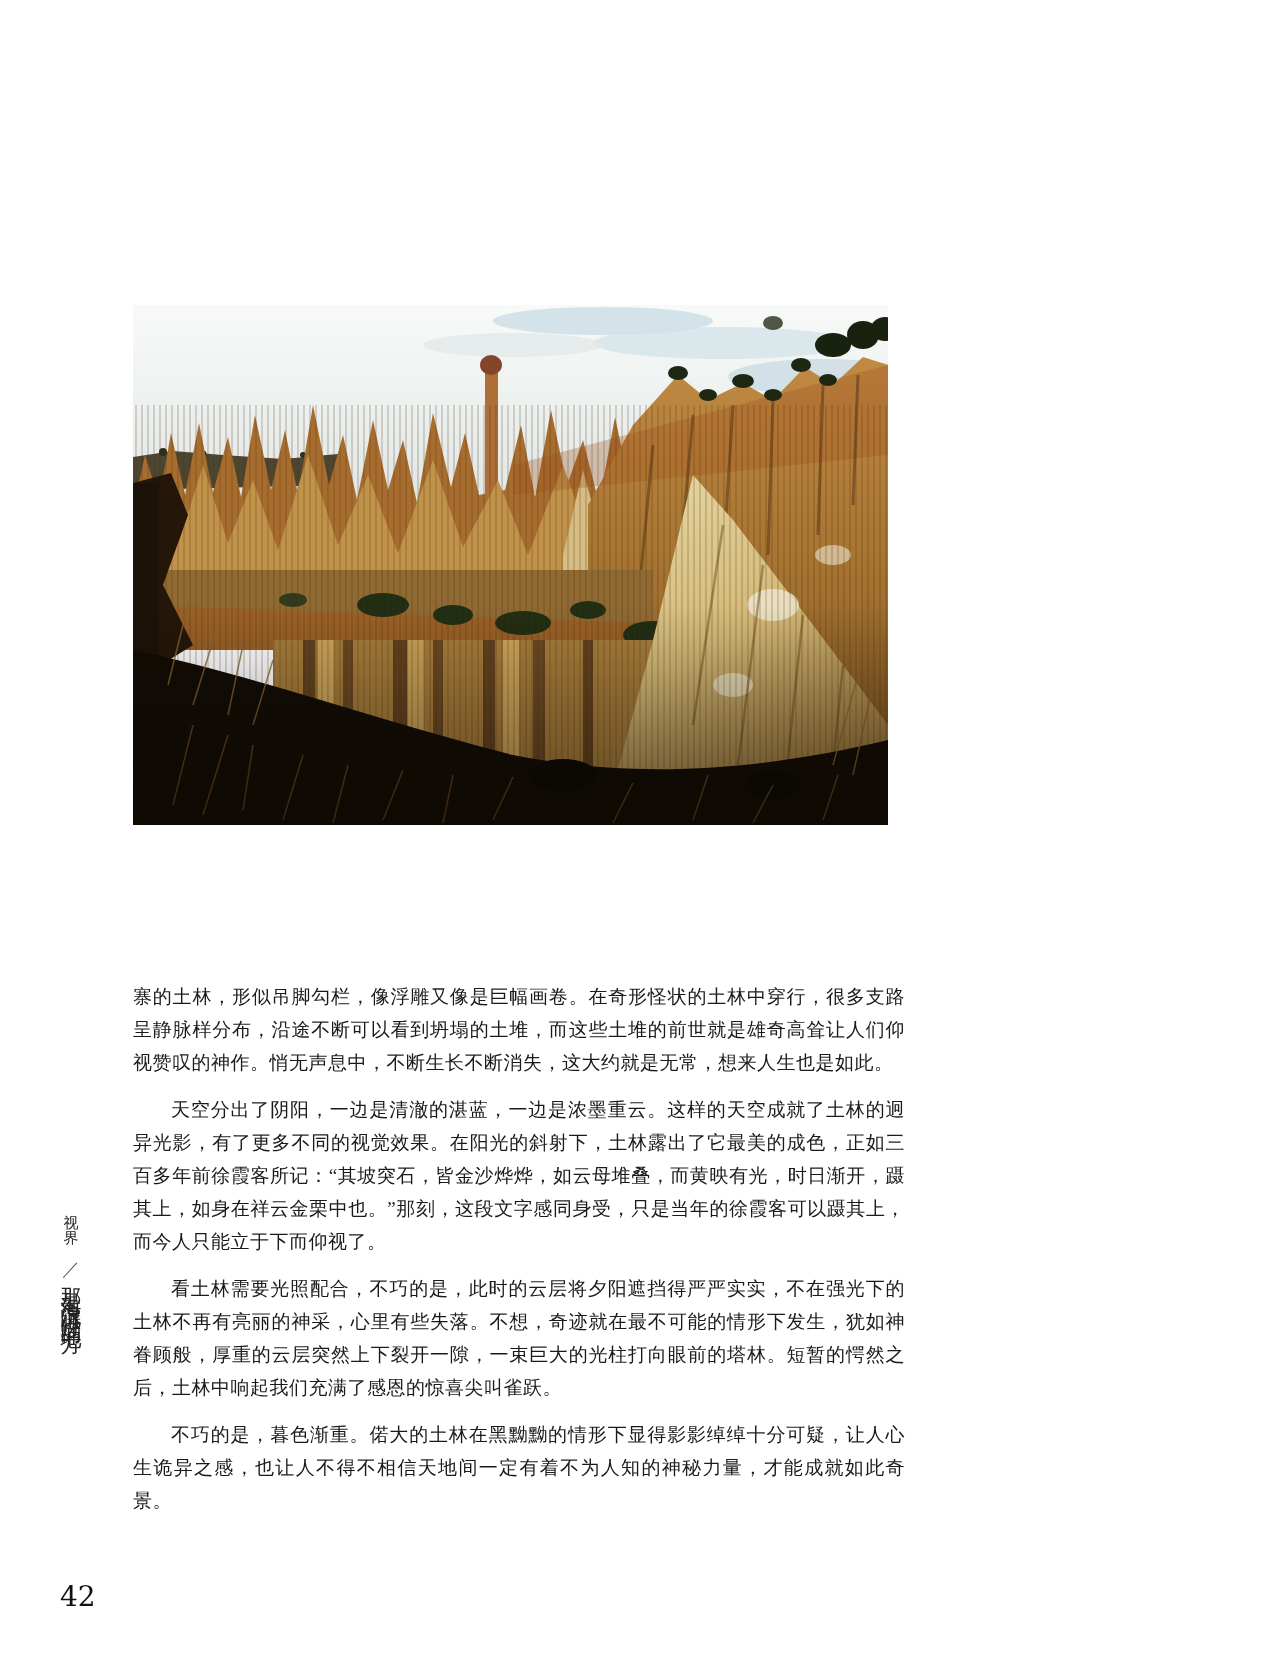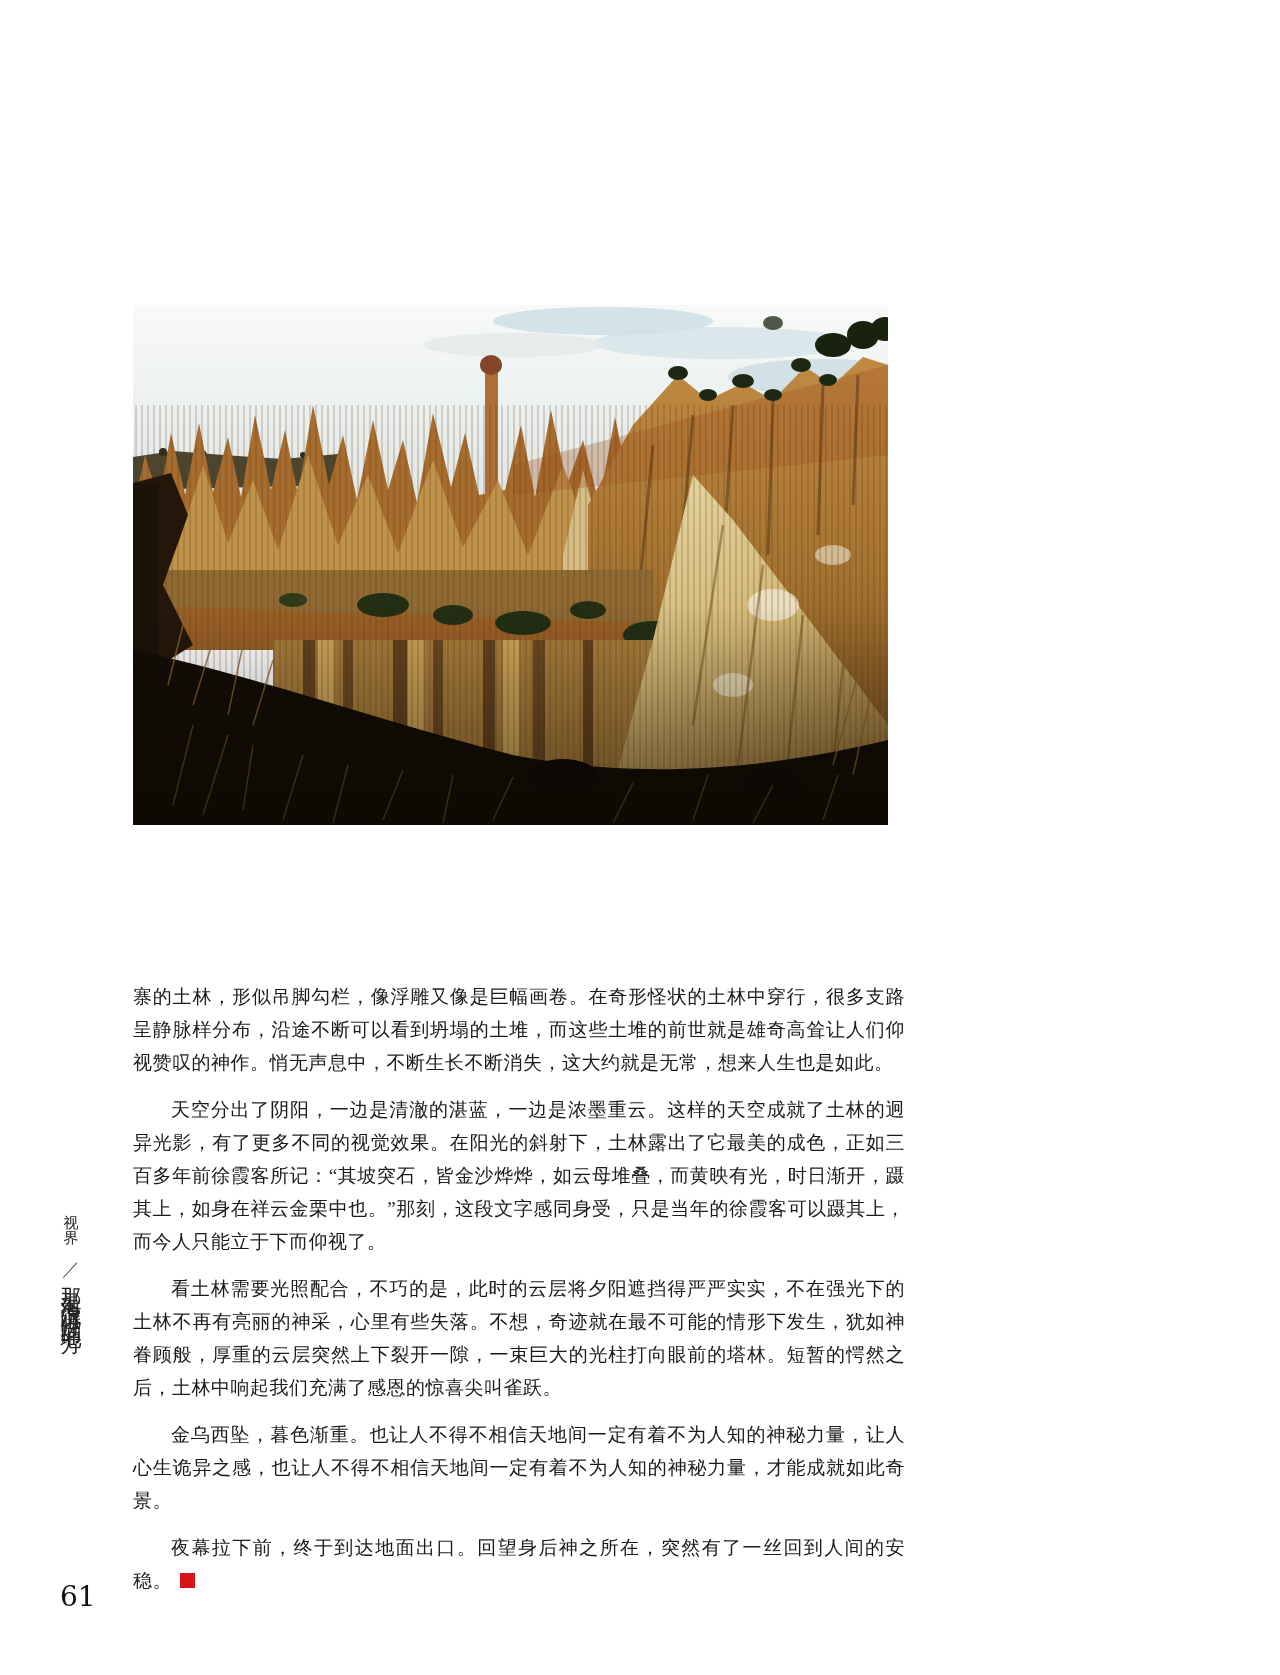--- a/index.html
+++ b/index.html
@@ -200,25 +200,22 @@
       </g>
 
       <rect x="0" y="300" width="755" height="220" fill="url(#bottomfade)"></rect>
     </svg>
   </div>
 
   <div class="article">
     <p class="no-indent">寨的土林，形似吊脚勾栏，像浮雕又像是巨幅画卷。在奇形怪状的土林中穿行，很多支路呈静脉样分布，沿途不断可以看到坍塌的土堆，而这些土堆的前世就是雄奇高耸让人们仰视赞叹的神作。悄无声息中，不断生长不断消失，这大约就是无常，想来人生也是如此。</p>
     <p>天空分出了阴阳，一边是清澈的湛蓝，一边是浓墨重云。这样的天空成就了土林的迥异光影，有了更多不同的视觉效果。在阳光的斜射下，土林露出了它最美的成色，正如三百多年前徐霞客所记：“其坡突石，皆金沙烨烨，如云母堆叠，而黄映有光，时日渐开，蹑其上，如身在祥云金栗中也。”那刻，这段文字感同身受，只是当年的徐霞客可以蹑其上，而今人只能立于下而仰视了。</p>
     <p>看土林需要光照配合，不巧的是，此时的云层将夕阳遮挡得严严实实，不在强光下的土林不再有亮丽的神采，心里有些失落。不想，奇迹就在最不可能的情形下发生，犹如神眷顾般，厚重的云层突然上下裂开一隙，一束巨大的光柱打向眼前的塔林。短暂的愕然之后，土林中响起我们充满了感恩的惊喜尖叫雀跃。</p>
-    <p>金乌西坠，暮色渐重。也让人不得不相信天地间一定有着不为人知的神秘力量，让人心生诡异之感，也让人不得不相信天地间一定有着不为人知的神秘力量，才能成就如此奇景。</p>
-    <p>
-      <span>夜幕拉下前，终于到达地面出口。回望身后神之所在，突然有了一丝回到人间的安稳。</span><span class="end-mark"></span>
-    </p>
+    <p>不巧的是，暮色渐重。偌大的土林在黑黝黝的情形下显得影影绰绰十分可疑，让人心生诡异之感，也让人不得不相信天地间一定有着不为人知的神秘力量，才能成就如此奇景。</p>
   </div>
 
   <div class="sidebar">
     <span class="section">视界</span><span class="slash">／</span><span class="vtitle">那是海浪沉睡过的地方</span>
   </div>
 
-  <div class="page-number">61</div>
+  <div class="page-number">42</div>
 
 </div>
 
 </body></html>

